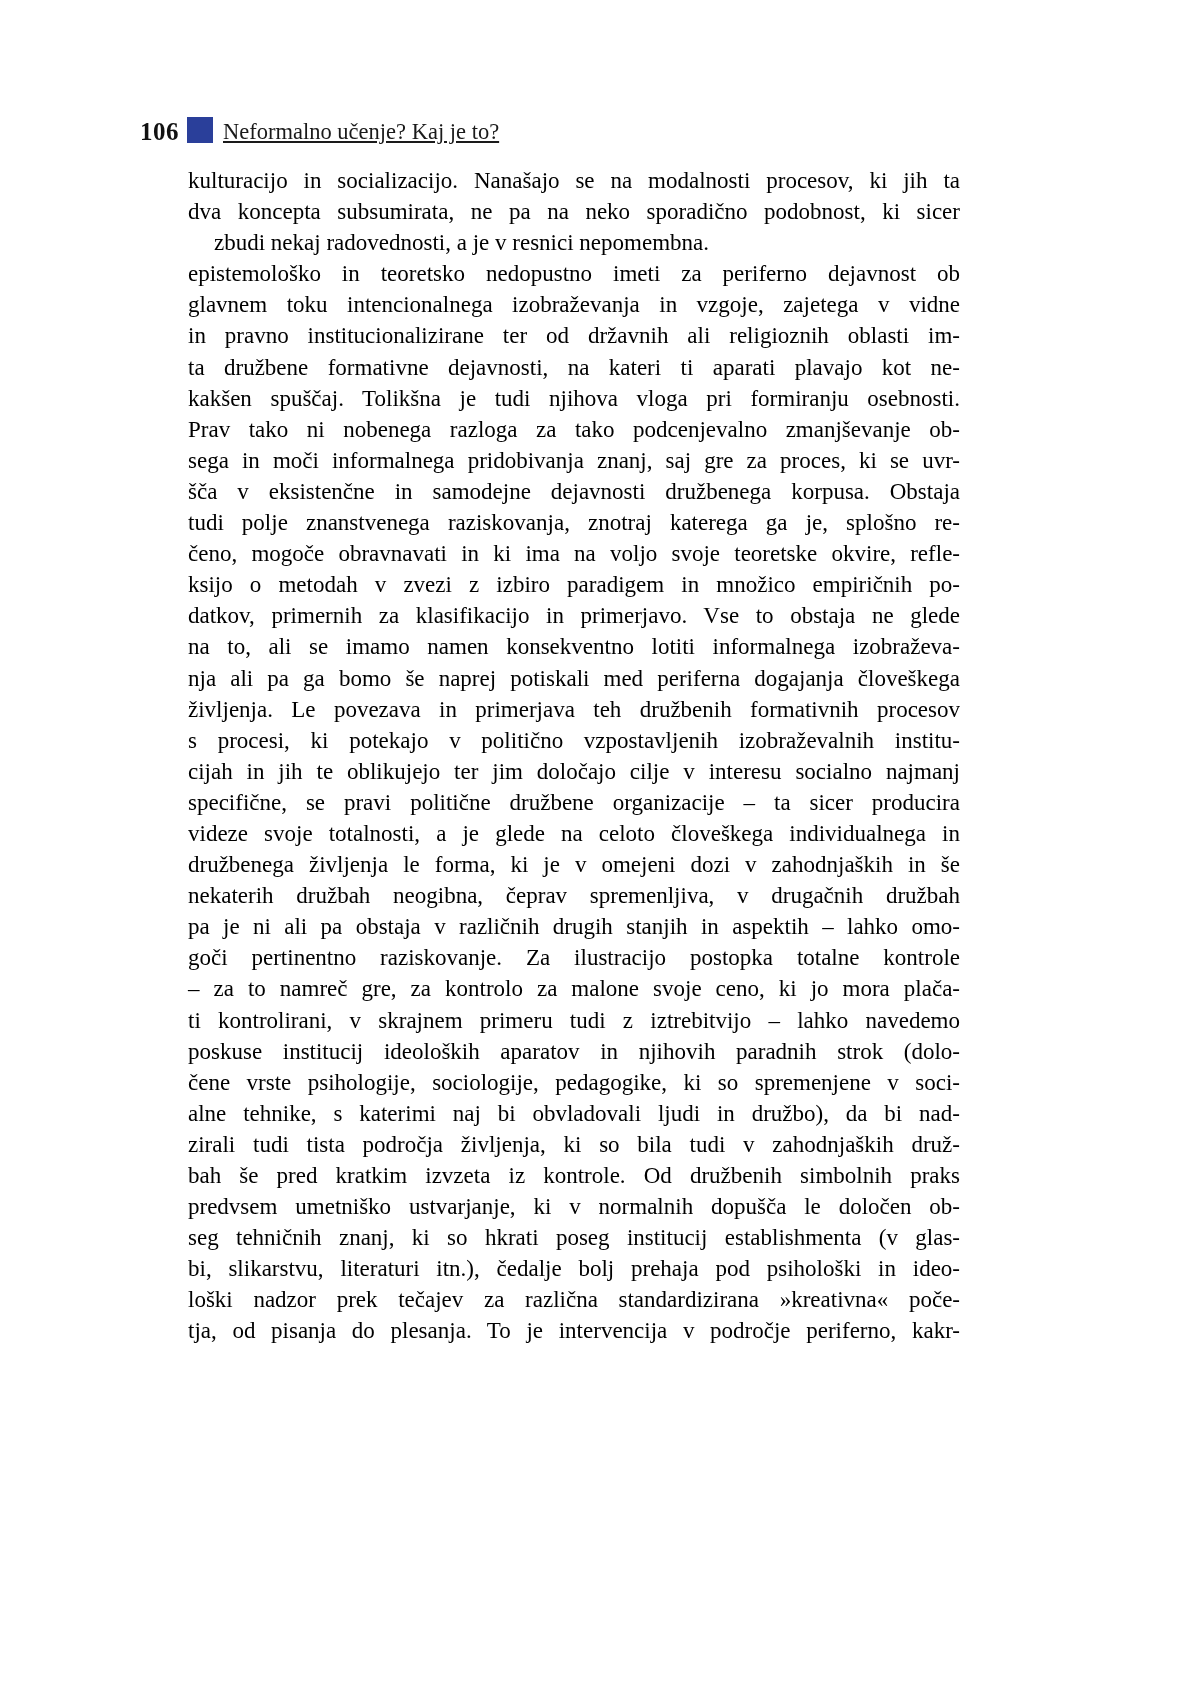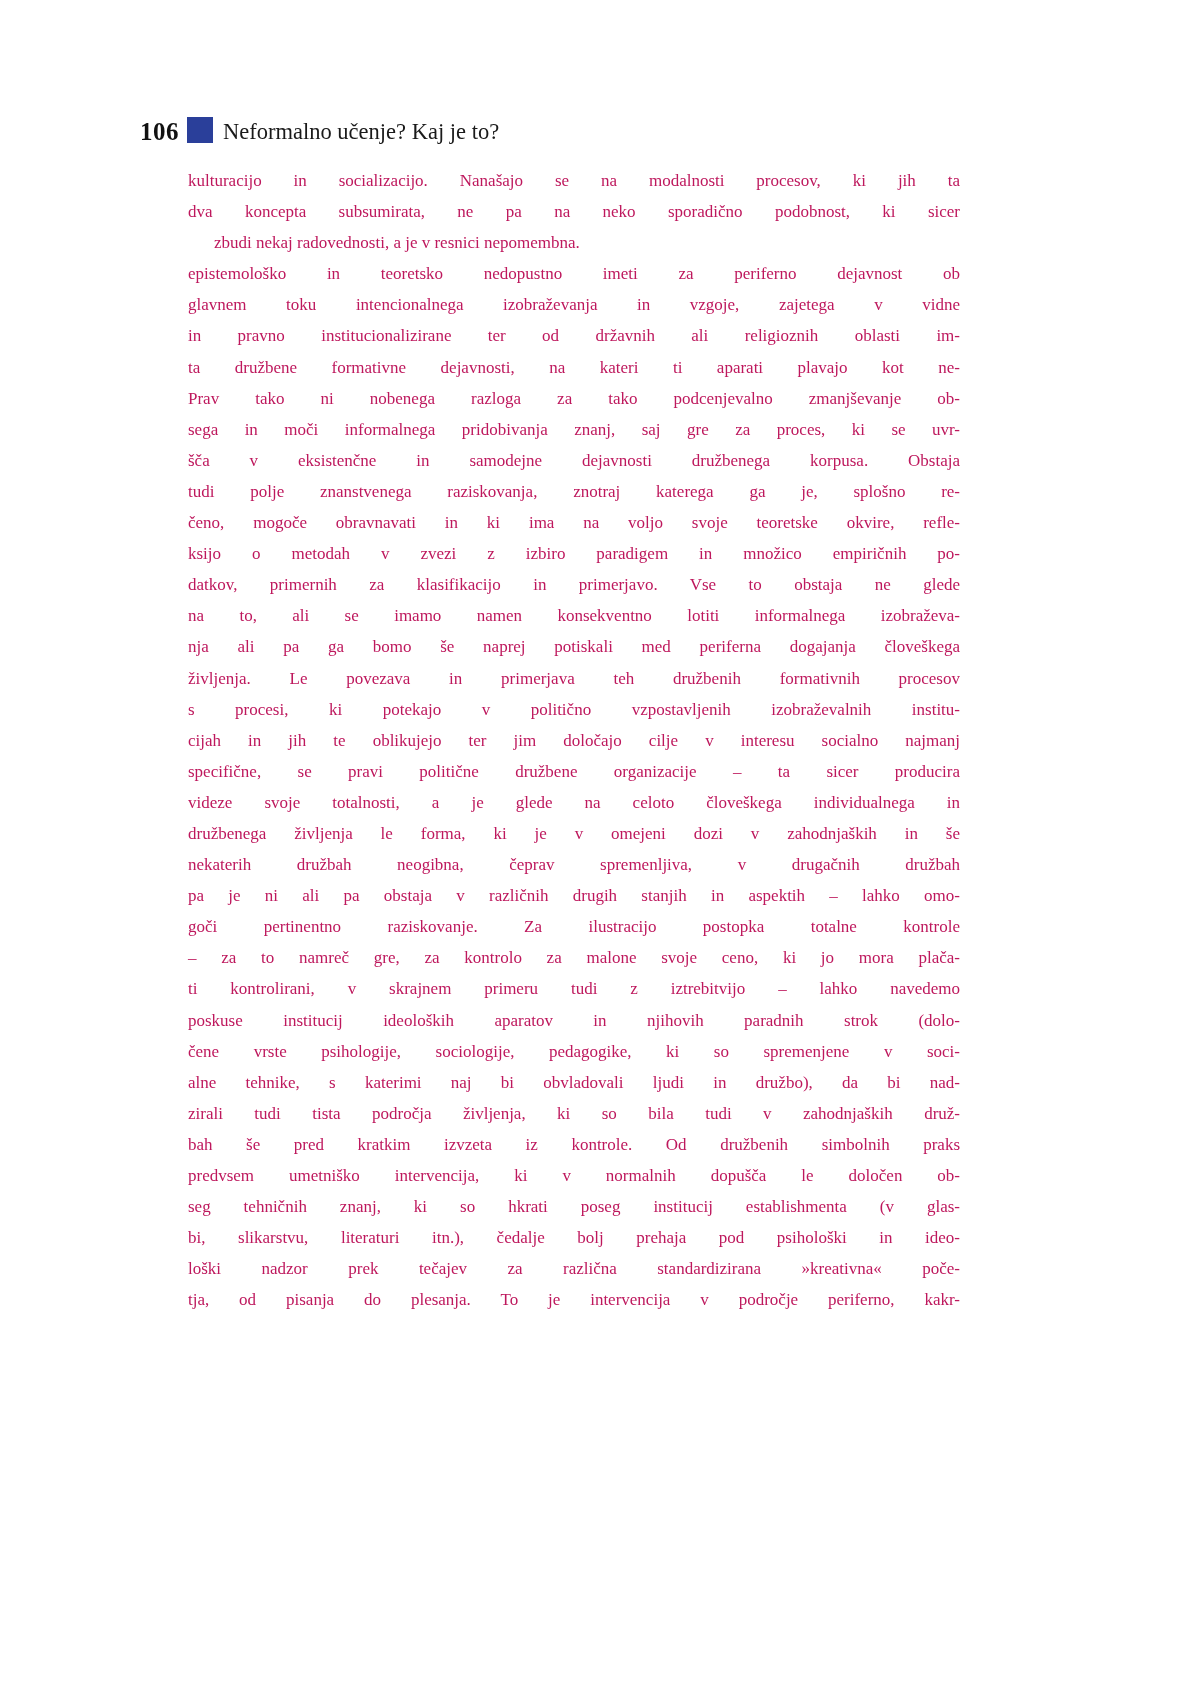--- a/index.html
+++ b/index.html
@@ -7,26 +7,26 @@
   .page { position: absolute; left: 0; top: 0; width: 1187px; height: 1684px; background: #ffffff; border-radius: 14px; }
   .header { position: absolute; left: 140px; top: 116px; height: 32px; display: flex; align-items: center; }
   .page-number {
     font-family: "Liberation Serif", "DejaVu Serif", serif;
     font-weight: bold; font-size: 25px; color: #111; letter-spacing: 0.5px;
     font-variant: small-caps;
   }
   .square { width: 26px; height: 26px; background: #2a3f9a; margin-left: 8px; margin-right: 10px; position: relative; top: -2px; }
   .running-title {
     font-family: "Liberation Serif", "DejaVu Serif", serif;
-    font-size: 22.5px; color: #1a1a1a;
+    font-size: 22.5px; color: #1a1a1a; text-decoration: underline;
   }
   .body-text {
     position: absolute; left: 188px; top: 165px; width: 772px;
     font-family: "Liberation Serif", "DejaVu Serif", serif;
-    font-size: 17px; line-height: 31.1px; color: #be185d;
+    font-size: 23px; line-height: 31.1px; color: #000000;
   }
   .line { display: block; white-space: nowrap; text-align: justify; text-align-last: justify; height: 31.1px; }
   .line.last { text-align-last: left; margin-left: 26px; }
   .line.indent { padding-left: 44px; }
 </style>
 </head>
 <body>
 
 <div class="page">
   <div class="header">
@@ -38,20 +38,21 @@
       <div>
         <span class="line">kulturacijo in socializacijo. Nanašajo se na modalnosti procesov, ki jih ta</span>
         <span class="line">dva koncepta subsumirata, ne pa na neko sporadično podobnost, ki sicer</span>
         <span class="line last">zbudi nekaj radovednosti, a je v resnici nepomembna.</span>
       </div>
       <div>
         <span class="line">epistemološko in teoretsko nedopustno imeti za periferno dejavnost ob</span>
         <span class="line">glavnem toku intencionalnega izobraževanja in vzgoje, zajetega v vidne</span>
         <span class="line">in pravno institucionalizirane ter od državnih ali religioznih oblasti im-</span>
         <span class="line">ta družbene formativne dejavnosti, na kateri ti aparati plavajo kot ne-</span>
+        <span class="line">kakšen spuščaj. Tolikšna je tudi njihova vloga pri formiranju osebnosti.</span>
         <span class="line">Prav tako ni nobenega razloga za tako podcenjevalno zmanjševanje ob-</span>
         <span class="line">sega in moči informalnega pridobivanja znanj, saj gre za proces, ki se uvr-</span>
         <span class="line">šča v eksistenčne in samodejne dejavnosti družbenega korpusa. Obstaja</span>
         <span class="line">tudi polje znanstvenega raziskovanja, znotraj katerega ga je, splošno re-</span>
         <span class="line">čeno, mogoče obravnavati in ki ima na voljo svoje teoretske okvire, refle-</span>
         <span class="line">ksijo o metodah v zvezi z izbiro paradigem in množico empiričnih po-</span>
         <span class="line">datkov, primernih za klasifikacijo in primerjavo. Vse to obstaja ne glede</span>
         <span class="line">na to, ali se imamo namen konsekventno lotiti informalnega izobraževa-</span>
         <span class="line">nja ali pa ga bomo še naprej potiskali med periferna dogajanja človeškega</span>
         <span class="line">življenja. Le povezava in primerjava teh družbenih formativnih procesov</span>
@@ -63,20 +64,20 @@
         <span class="line">nekaterih družbah neogibna, čeprav spremenljiva, v drugačnih družbah</span>
         <span class="line">pa je ni ali pa obstaja v različnih drugih stanjih in aspektih – lahko omo-</span>
         <span class="line">goči pertinentno raziskovanje. Za ilustracijo postopka totalne kontrole</span>
         <span class="line">– za to namreč gre, za kontrolo za malone svoje ceno, ki jo mora plača-</span>
         <span class="line">ti kontrolirani, v skrajnem primeru tudi z iztrebitvijo – lahko navedemo</span>
         <span class="line">poskuse institucij ideoloških aparatov in njihovih paradnih strok (dolo-</span>
         <span class="line">čene vrste psihologije, sociologije, pedagogike, ki so spremenjene v soci-</span>
         <span class="line">alne tehnike, s katerimi naj bi obvladovali ljudi in družbo), da bi nad-</span>
         <span class="line">zirali tudi tista področja življenja, ki so bila tudi v zahodnjaških druž-</span>
         <span class="line">bah še pred kratkim izvzeta iz kontrole. Od družbenih simbolnih praks</span>
-        <span class="line">predvsem umetniško intervencija, ki v normalnih dopušča le določen ob-</span>
+        <span class="line">predvsem umetniško ustvarjanje, ki v normalnih dopušča le določen ob-</span>
         <span class="line">seg tehničnih znanj, ki so hkrati poseg institucij establishmenta (v glas-</span>
         <span class="line">bi, slikarstvu, literaturi itn.), čedalje bolj prehaja pod psihološki in ideo-</span>
         <span class="line">loški nadzor prek tečajev za različna standardizirana »kreativna« poče-</span>
         <span class="line">tja, od pisanja do plesanja. To je intervencija v področje periferno, kakr-</span>
       </div>
     </div>
 </div>
 
 </body></html>

